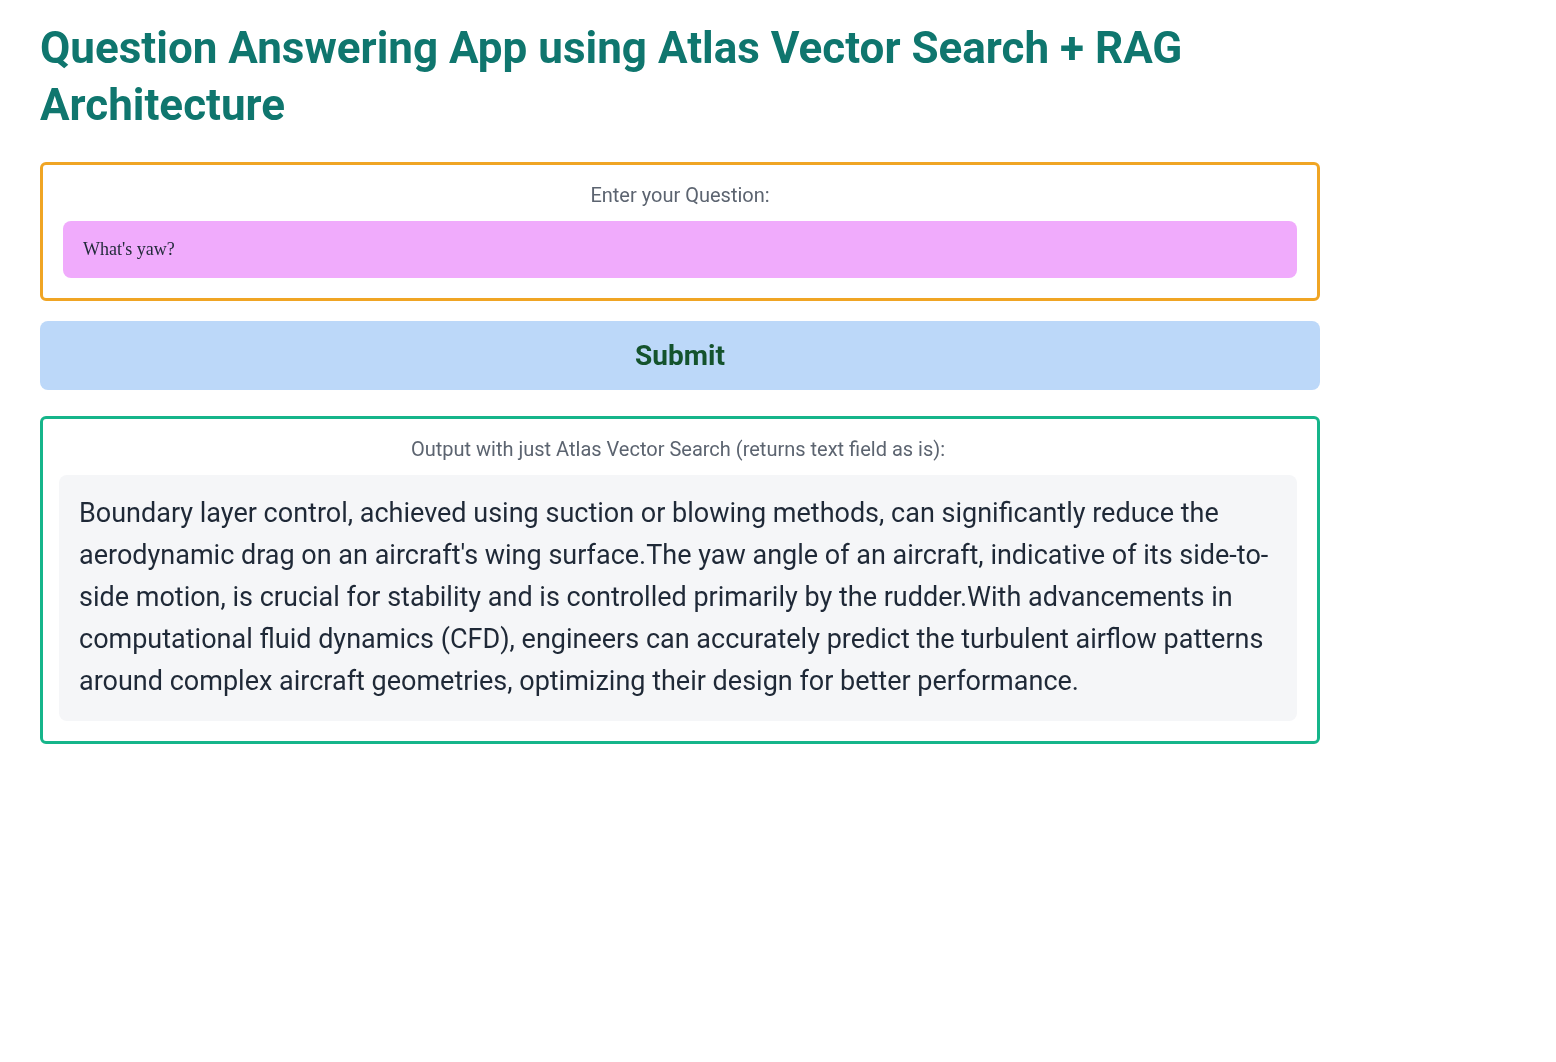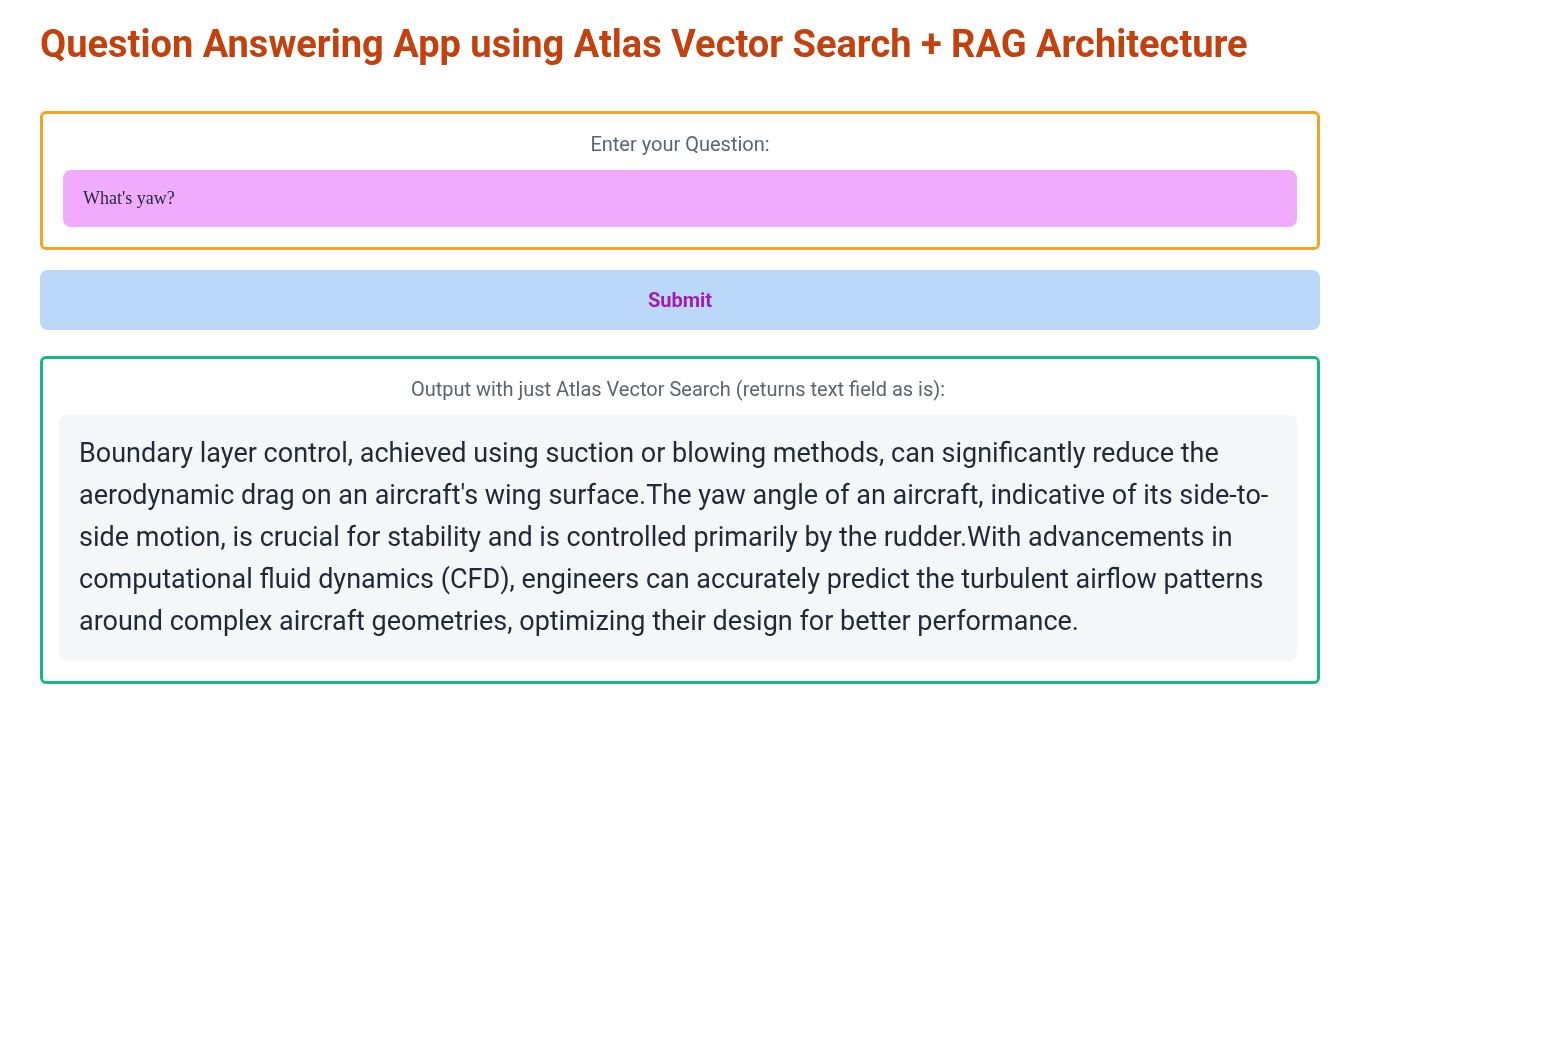--- a/index.html
+++ b/index.html
@@ -10,25 +10,25 @@
     body {
       font-family: -apple-system, BlinkMacSystemFont, "Segoe UI", Roboto, "Helvetica Neue", Arial, sans-serif;
       background: #ffffff;
       padding: 20px 40px;
       color: #1f2937;
     }
     .container {
       max-width: 1280px;
     }
     h1 {
-      font-size: 38px;
+      font-size: 44px;
       font-weight: 700;
-      color: #c2410c;
+      color: #0f766e;
       line-height: 1.3;
-      margin-bottom: 42px;
+      margin-bottom: 28px;
     }
     .panel {
       border: 3px solid;
       border-radius: 6px;
       padding: 18px 20px 20px 20px;
       margin-bottom: 20px;
     }
     .panel-orange {
       border-color: #f0a524;
     }
@@ -60,25 +60,25 @@
       background: #f5f6f8;
       border-radius: 8px;
       padding: 18px 20px;
       font-size: 27px;
       color: #1f2937;
       line-height: 1.55;
     }
     .submit-btn {
       width: 100%;
       background: #bcd8f9;
-      color: #a21caf;
+      color: #14532d;
       border: none;
       border-radius: 8px;
       padding: 18px;
-      font-size: 20px;
+      font-size: 28px;
       font-weight: 700;
       cursor: pointer;
       margin-bottom: 26px;
       font-family: inherit;
     }
   </style>
 </head>
 <body>
 
 <div class="container">

